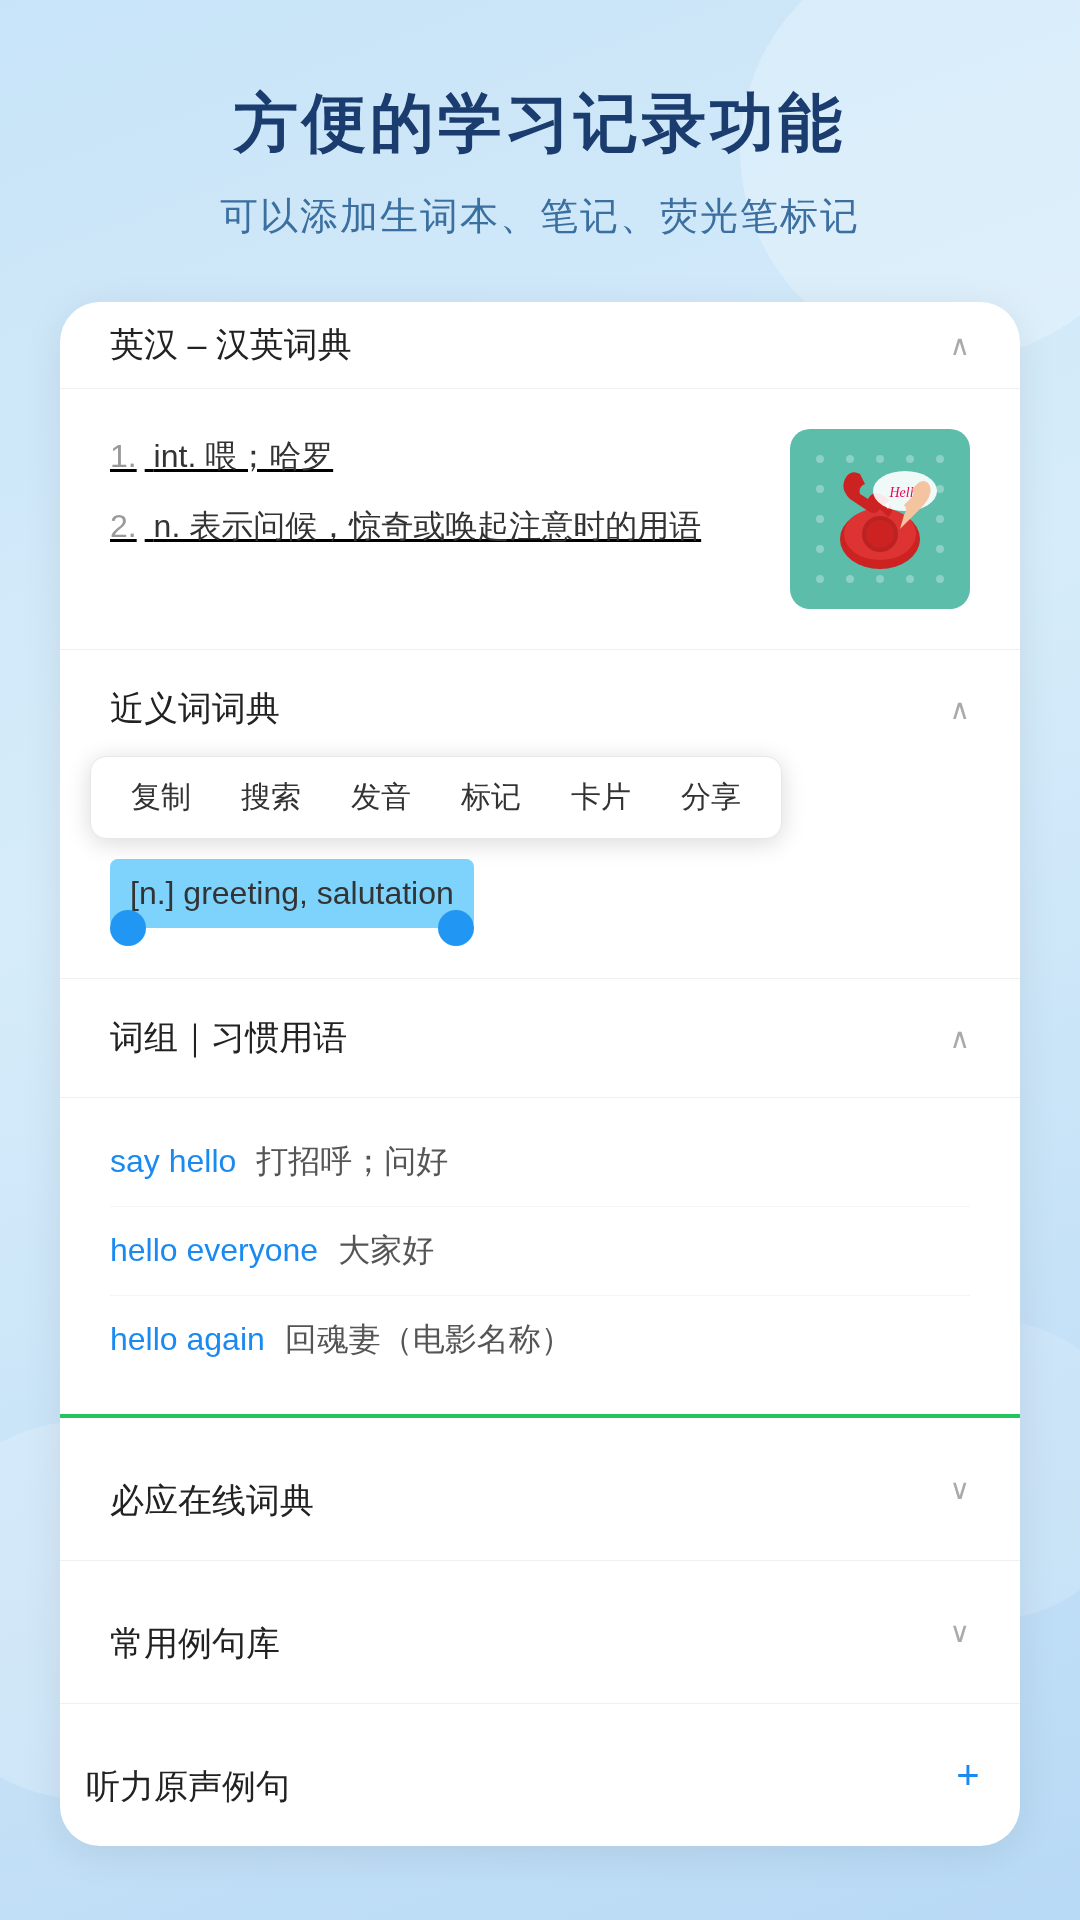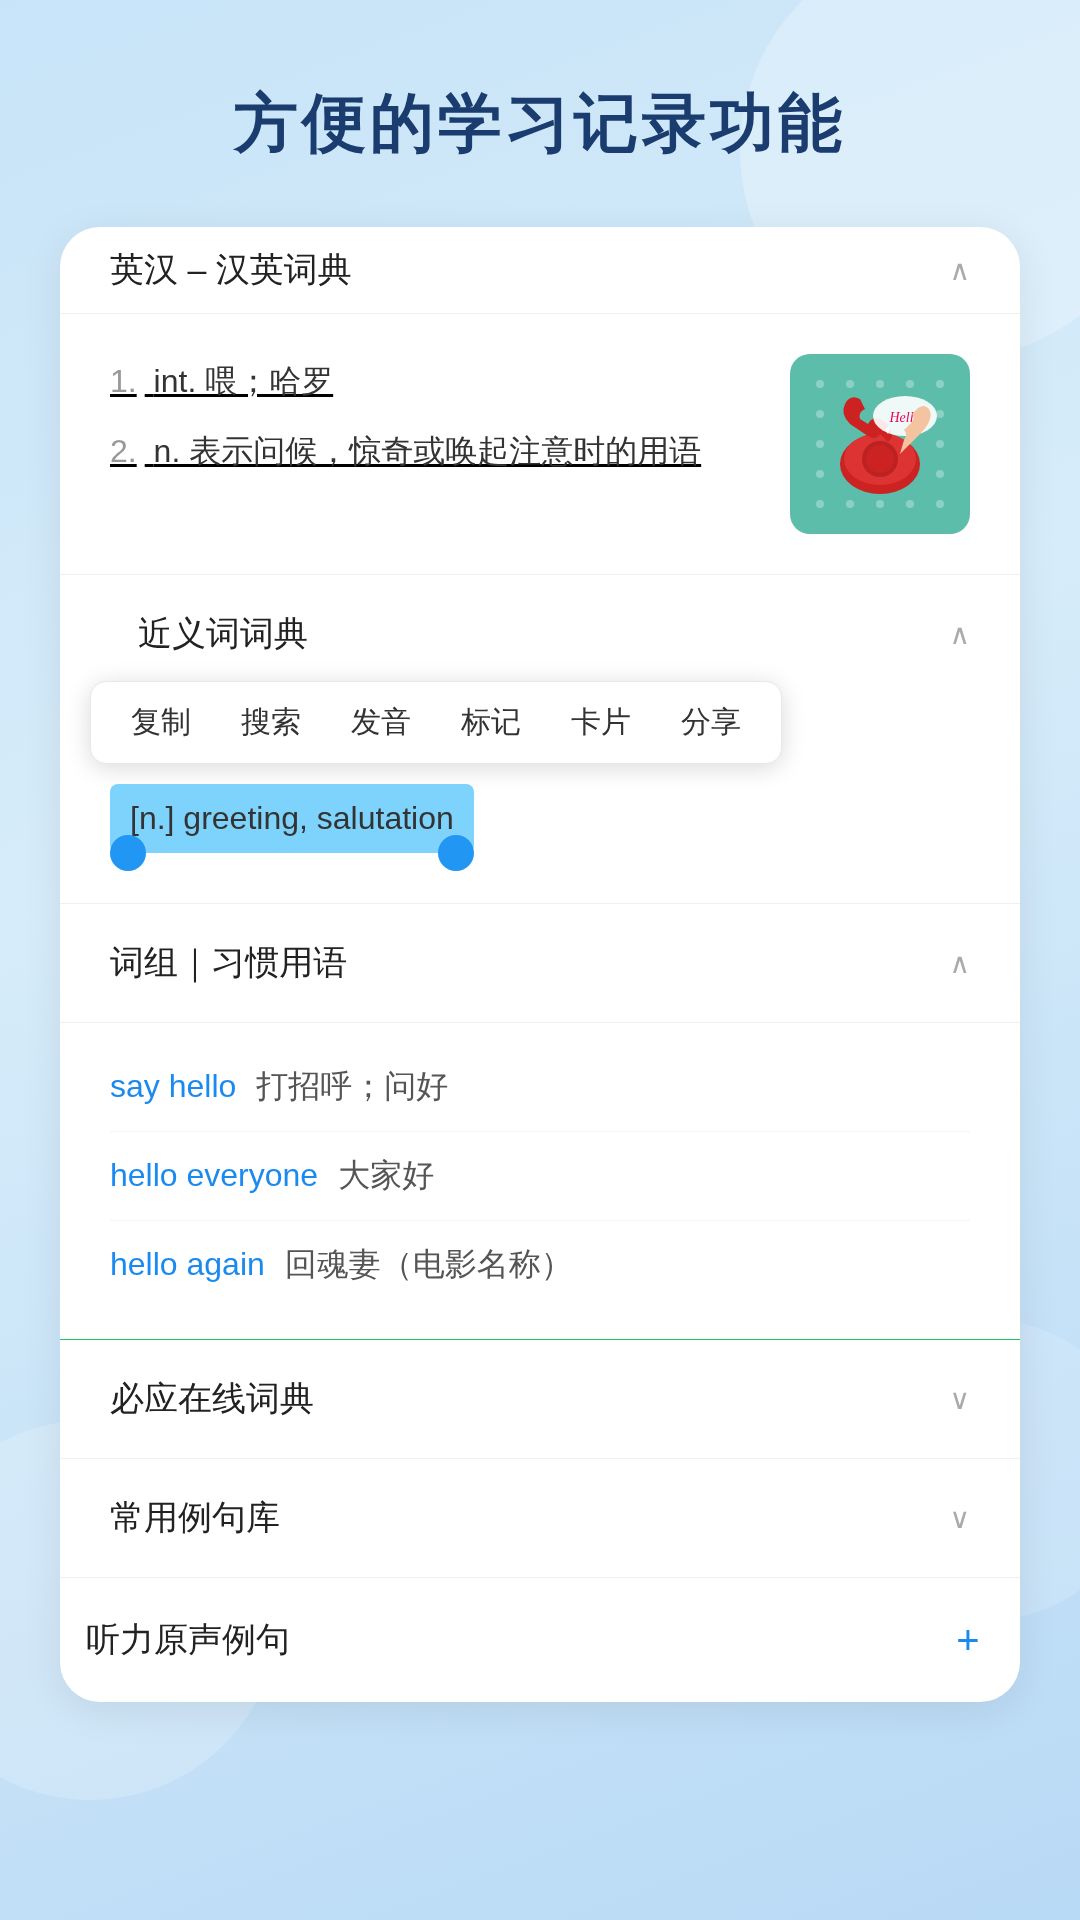--- a/index.html
+++ b/index.html
@@ -142,21 +142,20 @@
 
     
     .synonym-section {
       border-bottom: 1px solid #f0f0f0;
     }
     .synonym-header {
       display: flex;
       align-items: center;
       justify-content: space-between;
       padding: 36px 50px 24px;
-      margin-left: 28px;
     }
 
     
     .context-menu {
       background: #fff;
       border-radius: 16px;
       box-shadow: 0 4px 24px rgba(0,0,0,0.15);
       padding: 20px 40px;
       display: flex;
       gap: 50px;
@@ -193,21 +192,21 @@
       border-radius: 50%;
       display: inline-block;
       position: absolute;
       bottom: -18px;
     }
     .handle-left { left: 0; }
     .handle-right { right: 0; }
 
     
     .phrases-section {
-      border-bottom: 1px solid #22c55e;
+      border-bottom: 4px solid #22c55e;
     }
     .phrases-header {
       display: flex;
       align-items: center;
       justify-content: space-between;
       padding: 36px 50px;
       border-bottom: 1px solid #f0f0f0;
     }
     .phrases-list {
       padding: 20px 50px 30px;
@@ -235,20 +234,21 @@
       display: flex;
       align-items: center;
       justify-content: space-between;
       padding: 36px 50px;
       border-bottom: 1px solid #f0f0f0;
     }
     .collapsed-title {
       font-size: 34px;
       color: #222;
       font-weight: 500;
+      margin-top: 24px;
     }
     .chevron-down {
       font-size: 28px;
       color: #aaa;
     }
 
     
     .last-section {
       display: flex;
       align-items: center;
@@ -270,20 +270,21 @@
 <body>
 
 <div class="bg-blob-top"></div>
 <div class="bg-blob-bottom"></div>
 <div class="bg-blob-mid"></div>
 
 <div class="page-wrapper">
 
   <div class="header-section">
     <h1 class="main-title">方便的学习记录功能</h1>
+    <p class="sub-title">可以添加生词本、笔记、荧光笔标记</p>
   </div>
 
   <div class="card">
 
     <div class="section-header">
       <span class="section-title">英汉 – 汉英词典</span>
       <span class="chevron-icon">∧</span>
     </div>
 
     <div class="dict-section">

